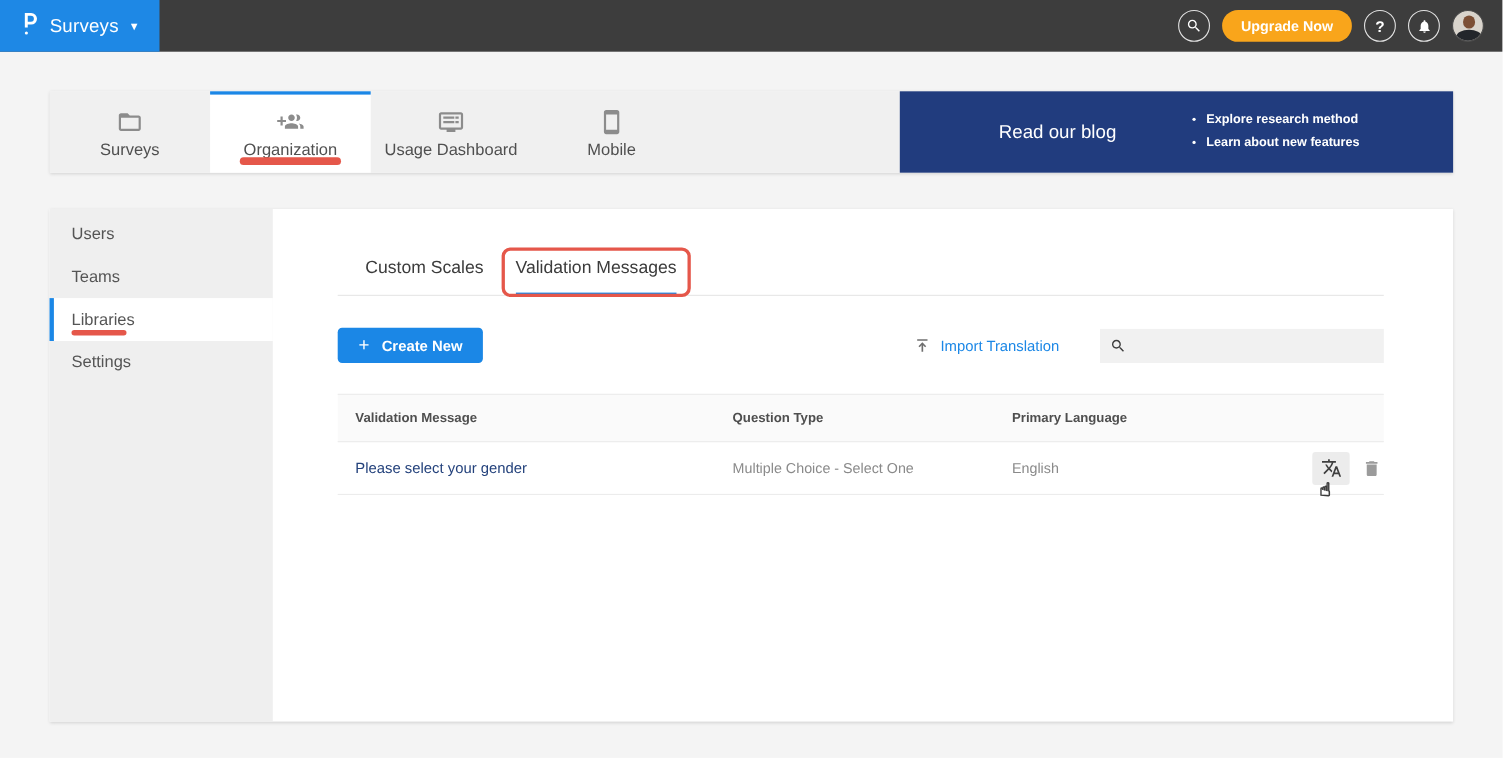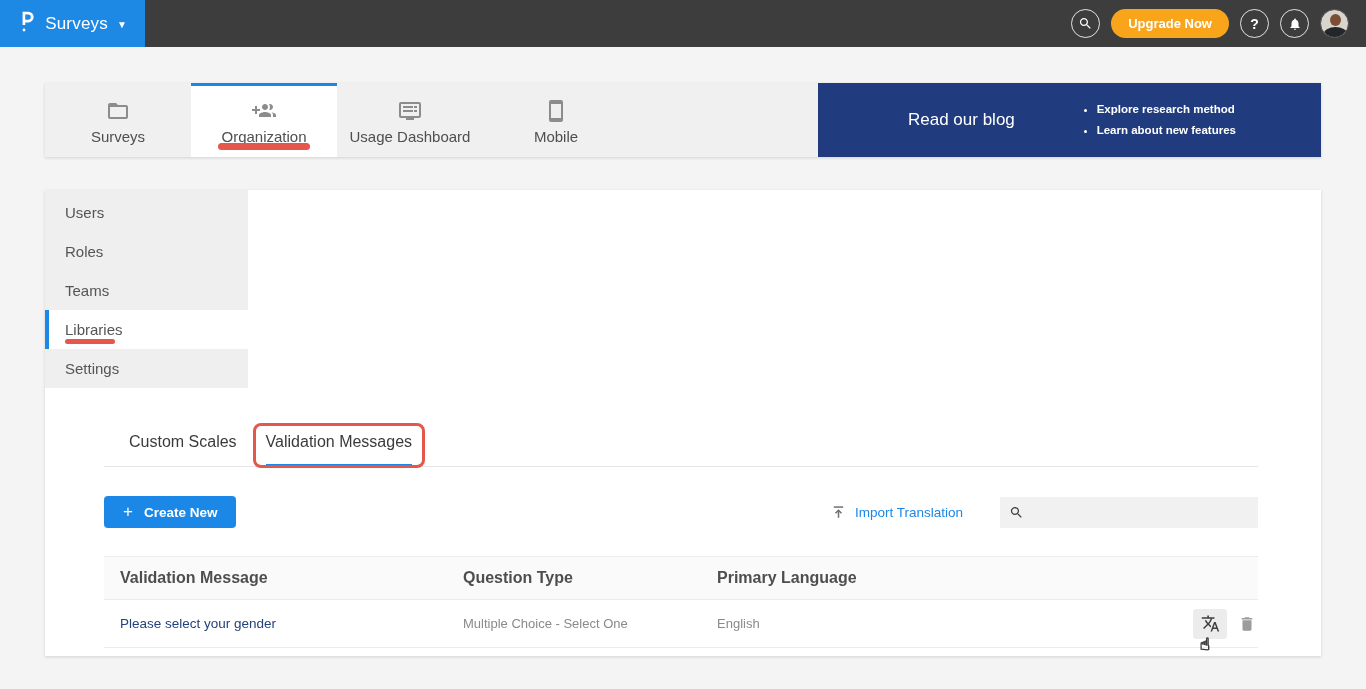--- a/index.html
+++ b/index.html
@@ -28,21 +28,21 @@
   .nav-tab svg { fill:#8c8c8c; }
   .nav-tab .nav-label { font-size:15px; color:#4f4f4f; }
   .nav-tab.active { background:#fff; border-top-color:#1b87e6; }
   .red-underline { position:absolute; bottom:7px; width:92px; height:7px; border-radius:3.5px; background:#e5574a; }
   .banner { flex:1; background:#213c7e; color:#fff; display:flex; align-items:center; cursor:pointer; }
   .banner-title { font-size:17px; font-weight:500; margin-left:90px; }
   .banner-bullets { margin-left:auto; margin-right:85px; list-style:disc; padding-left:16px; }
   .banner-bullets li { font-size:11.5px; font-weight:600; line-height:21px; }
 
   
-  .main-card { display:flex; margin:33px 45px 0 45px; height:466px; background:#fff; box-shadow:0 1px 3px rgba(0,0,0,.14);flex-direction:column; }
+  .main-card { display:flex; margin:33px 45px 0 45px; height:466px; background:#fff; box-shadow:0 1px 3px rgba(0,0,0,.14); }
   .sidebar { width:203px; background:#efefef; padding-top:3px; flex-shrink:0; }
   .side-item { height:39px; line-height:39px; padding-left:20px; font-size:15px; color:#555; cursor:pointer; position:relative; }
   .side-item.active { background:#fff; border-left:4px solid #1b87e6; padding-left:16px; }
   .side-item .red-underline2 { position:absolute; left:20px; top:29px; width:50px; height:5px; border-radius:2.5px; background:#e5574a; }
   .side-item.active .red-underline2 { left:16px; }
 
   .content { flex:1; padding:0 63px 0 59px; position:relative; }
 
   .content-tabs { margin-top:45px; display:flex; gap:29px; padding-left:25px; border-bottom:1px solid #e6e6e6; }
   .ctab { font-size:16px; font-weight:500; color:#3b3b3b; padding-bottom:13px; cursor:pointer; position:relative; border-bottom:3px solid transparent; margin-bottom:-1px; }
@@ -53,21 +53,21 @@
   .create-btn { height:32px; padding:0 19px; background:#1b87e6; border:none; border-radius:4px; color:#fff; display:flex; align-items:center; gap:11px; font-size:13.5px; font-weight:600; font-family:inherit; cursor:pointer; }
   .create-btn .plus { font-size:17px; font-weight:400; margin-top:-1px; }
   .import-link { margin-left:auto; display:flex; align-items:center; gap:9px; color:#1b87e6; font-size:13.5px; font-weight:500; cursor:pointer;text-align:right; }
   .search-box { width:258px; height:31px; background:#f1f1f1; margin-left:37px; display:flex; align-items:center; padding:0 9px; }
   .search-box svg { fill:#3f3f3f; flex-shrink:0; }
   .search-box input { border:none; background:transparent; outline:none; width:100%; margin-left:8px; font-size:13px; font-family:inherit; color:#444; }
 
   .table { margin-top:28px; }
   .t-head, .t-row { display:grid; grid-template-columns:359px 254px 1fr 110px; align-items:center; }
   .t-head { height:44px; background:#fafafa; border-top:1px solid #ececec; border-bottom:1px solid #ececec; }
-  .t-head .th { font-size:16px; font-weight:700; color:#4e4e4e; }
+  .t-head .th { font-size:12px; font-weight:700; color:#4e4e4e; }
   .th:first-child, .td:first-child { padding-left:16px; }
   .t-row { height:48px; border-bottom:1px solid #ececec; position:relative; }
   .td-link { font-size:13.5px; color:#24427c; cursor:pointer; }
   .td-muted { font-size:13px; color:#8a8a8a; }
   .row-actions { display:flex; align-items:center; justify-content:flex-end; gap:11px; padding-right:2px; }
   .translate-btn { width:34px; height:30px; background:#ececec; border:none; border-radius:3px; display:flex; align-items:center; justify-content:center; cursor:pointer; }
   .translate-btn svg { fill:#3f3f3f; }
   .trash-btn { background:none; border:none; cursor:pointer; display:flex; }
   .trash-btn svg { fill:#9b9b9b; }
 
@@ -154,23 +154,20 @@
       <li>Learn about new features</li>
     </ul>
   </div>
 </div>
 
 <div class="main-card">
 
   <nav class="sidebar">
     <div class="side-item">
       <span>Users</span>
-    </div>
-    <div class="side-item">
-      <span>Roles</span>
     </div>
     <div class="side-item">
       <span>Teams</span>
     </div>
     <div class="side-item active">
       <span>Libraries</span>
       <span class="red-underline2"></span>
     </div>
     <div class="side-item">
       <span>Settings</span>

